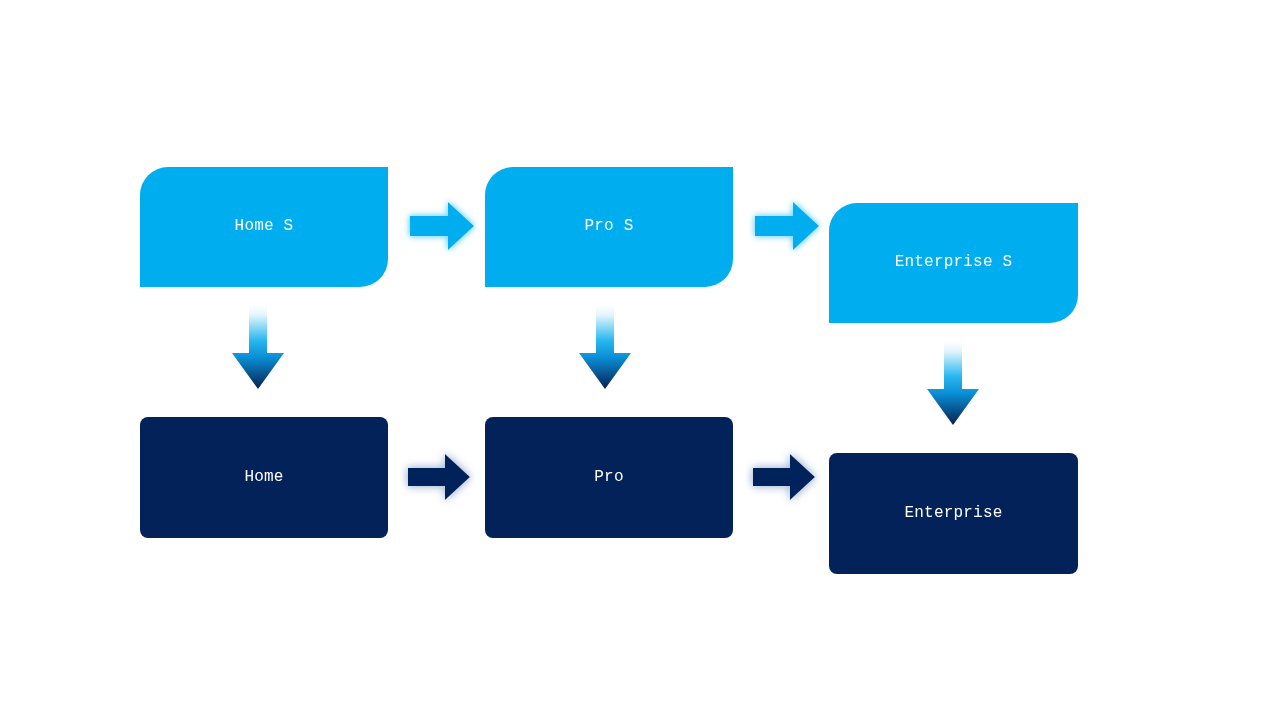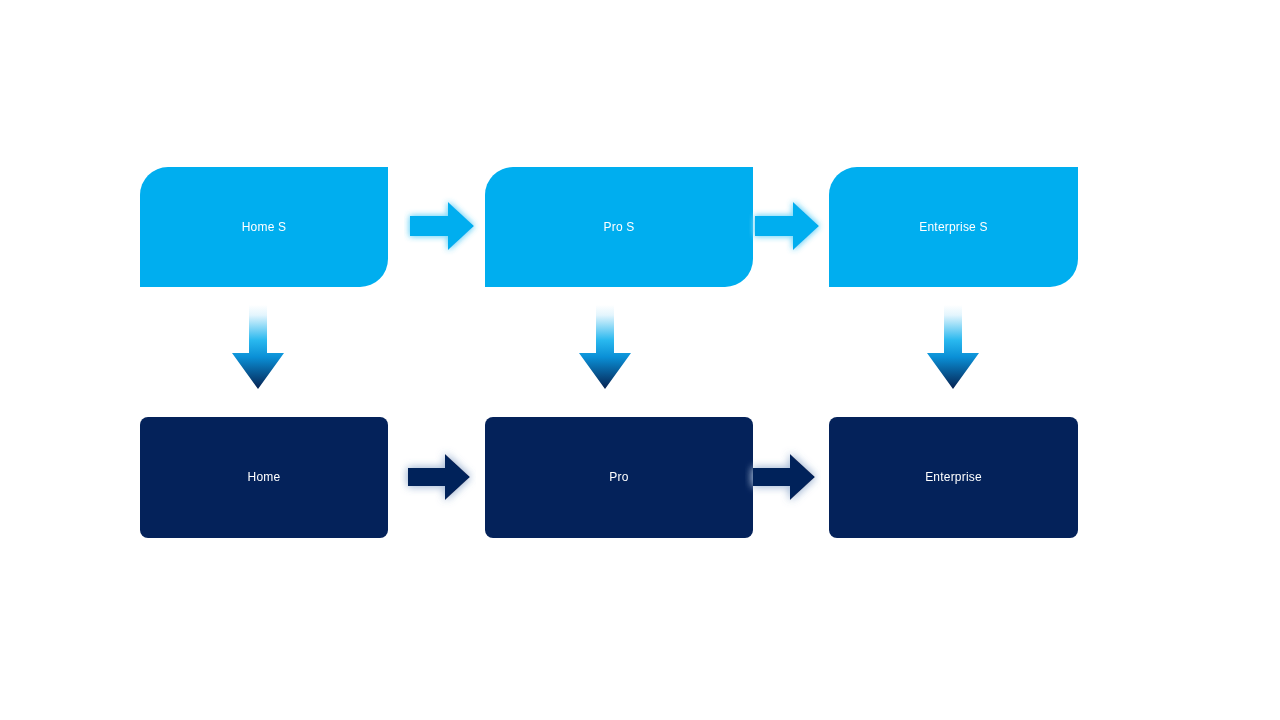--- a/index.html
+++ b/index.html
@@ -25,46 +25,46 @@
   .stage-box {
     position: absolute;
     display: flex;
     align-items: center;
     justify-content: center;
     box-sizing: border-box;
   }
 
   .stage-box .stage-label {
     color: #ffffff;
-    font-size: 12px;
+    font-size: 16px;
     font-weight: 400;
     line-height: 1.2;
     letter-spacing: 0.2px;
     white-space: nowrap;
-    font-family: Liberation Sans, sans-serif;
+    font-family: Liberation Mono, monospace;
   }
 
   
   .stage-box.tier-service {
     background: #00aeef;
     border-radius: 28px 0 28px 0;
   }
 
   
   .stage-box.tier-product {
     background: #04225a;
     border-radius: 8px;
   }
 
   .row-services .stage-box { top: 167px; height: 120px; }
   .row-products .stage-box { top: 417px; height: 121px; }
 
   .col-1 { left: 140px; width: 248px; }
-  .col-2 { left: 485px; width: 268px; }
-  .col-3 { left: 829px; width: 249px; }
+  .col-2 { left: 485px; width: 248px; }
+  .col-3 { left: 829px; width: 249px; margin-top: 36px; }
 
   
   .h-arrow {
     position: absolute;
     width: 76px;
     height: 64px;
   }
   .h-arrow svg { display: block; width: 100%; height: 100%; }
 
   .h-arrow.services { top: 194px; }

